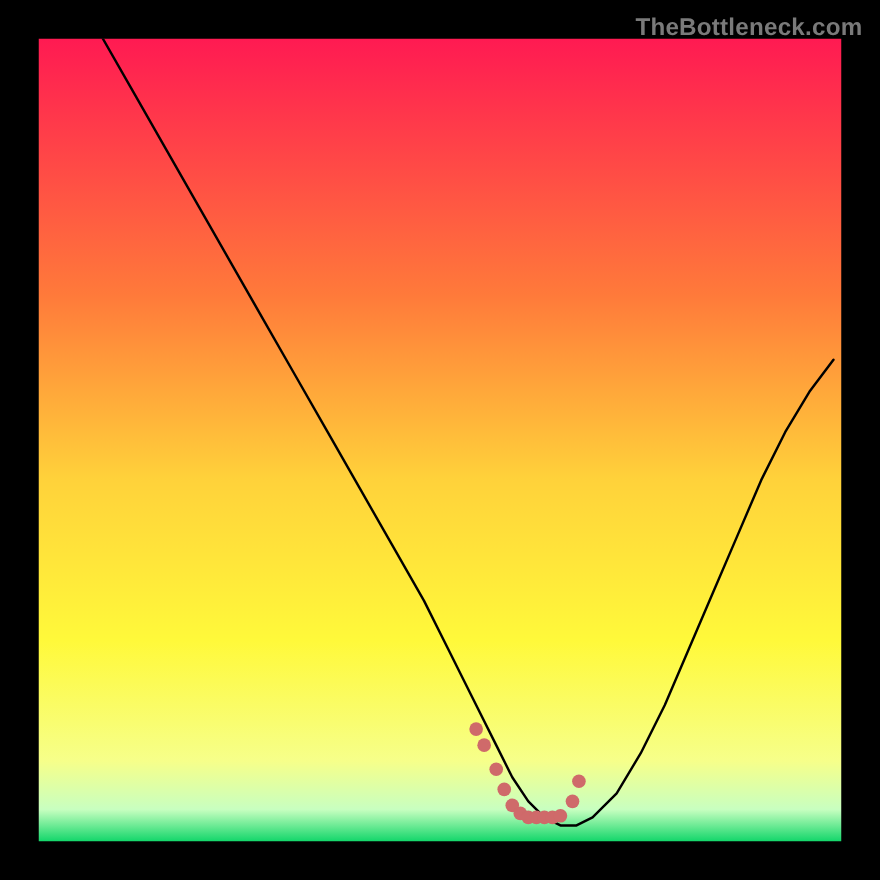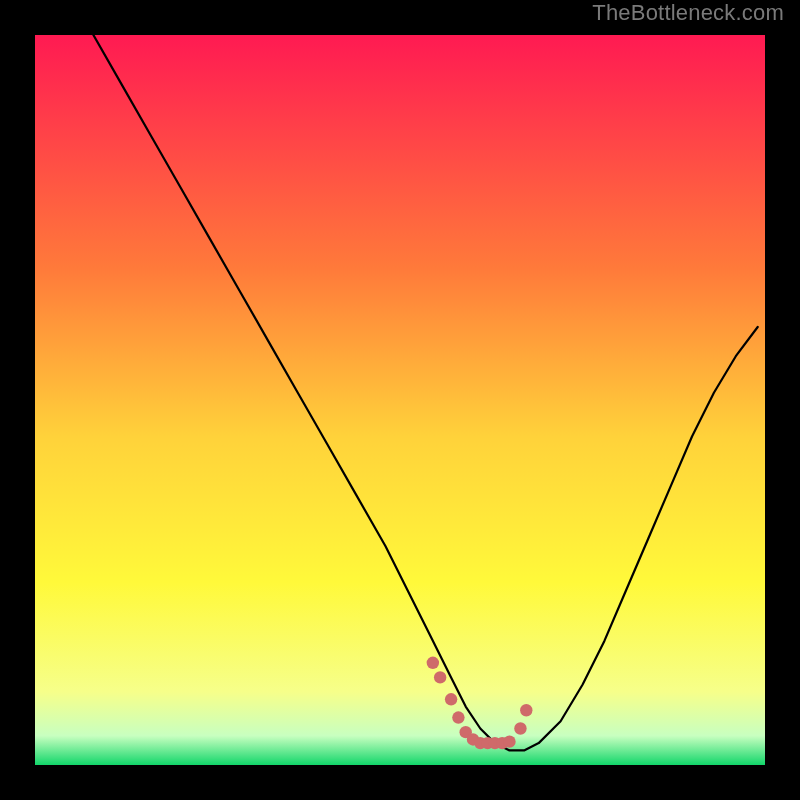--- a/index.html
+++ b/index.html
@@ -1,25 +1,25 @@
 <!DOCTYPE html>
 <html><head>
 <meta charset="utf-8">
 <style>
   * { margin: 0; padding: 0; box-sizing: border-box; }
   html, body { width: 800px; height: 800px; overflow: hidden; }
   body { background: #000; font-family: Arial, Helvetica, sans-serif; position: relative; }
 
   .watermark {
     position: absolute;
-    top: 0;
+    top: 12px;
     right: 16px;
     color: #7a7a7a;
     font-size: 22px;
-    font-weight: 400;
+    font-weight: 700;
     letter-spacing: 0.2px;
     z-index: 10;
   }
 
   .frame {
     position: absolute;
     left: 35px;
     top: 35px;
     width: 730px;
     height: 730px;

